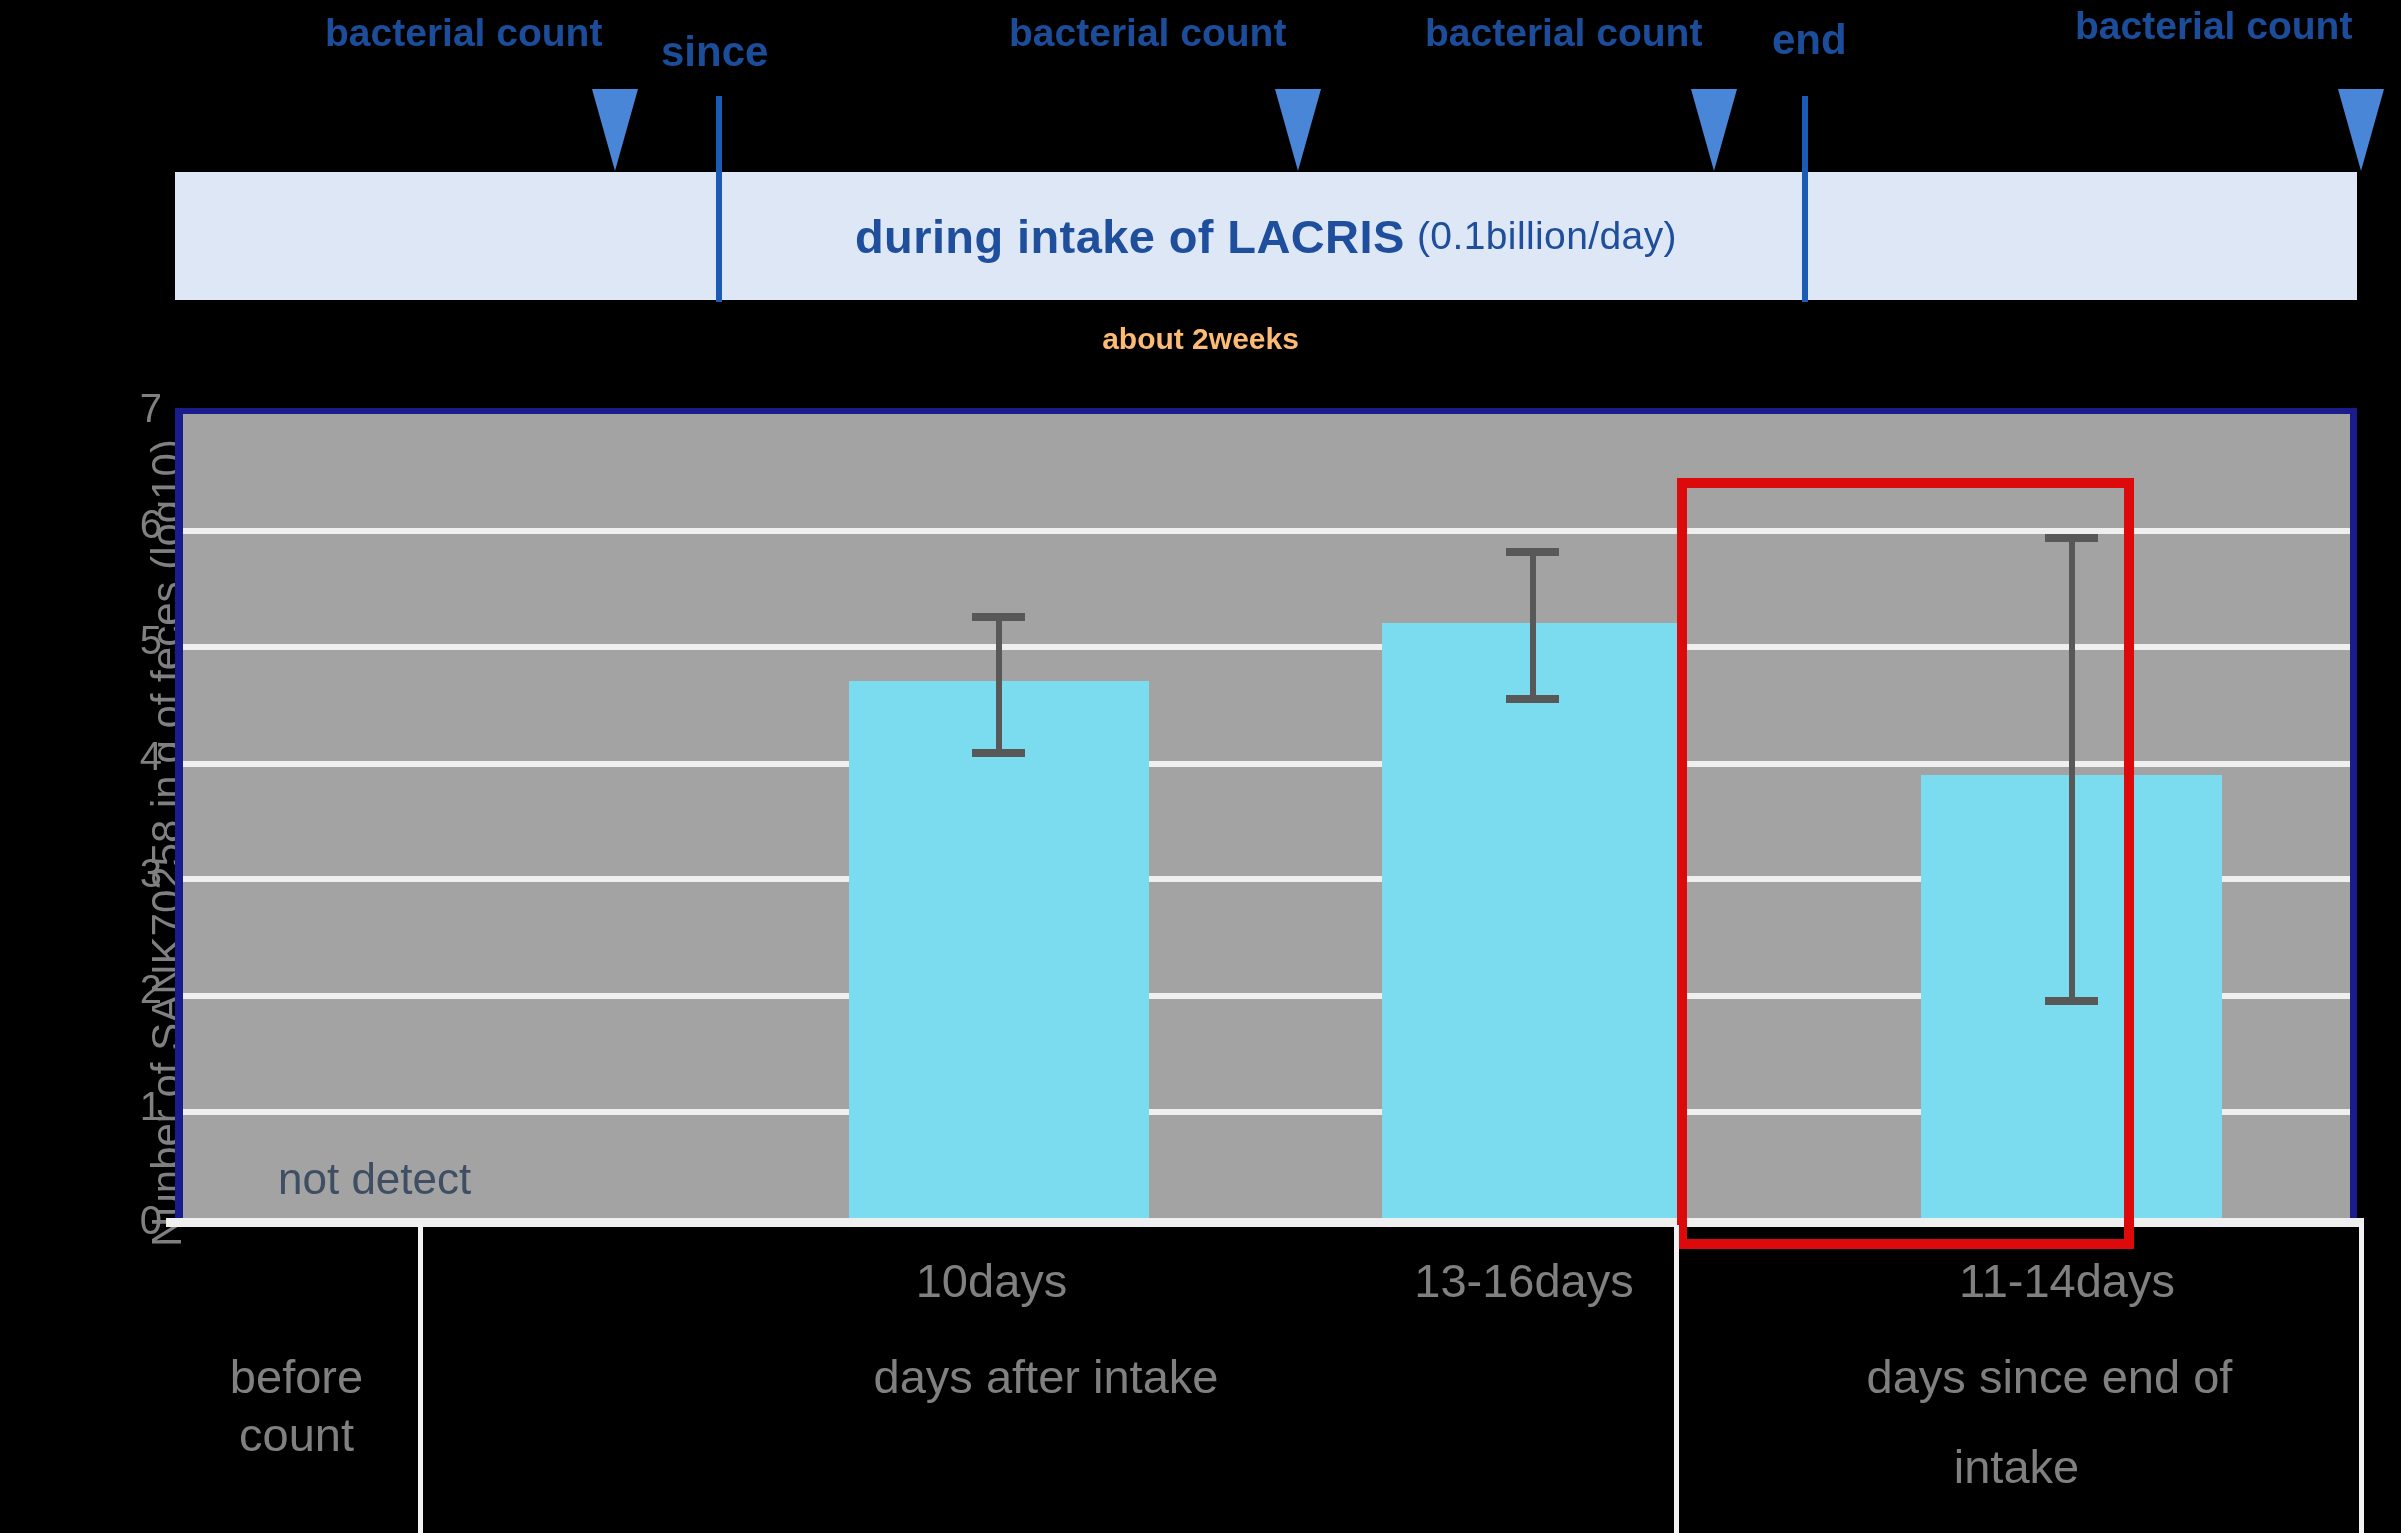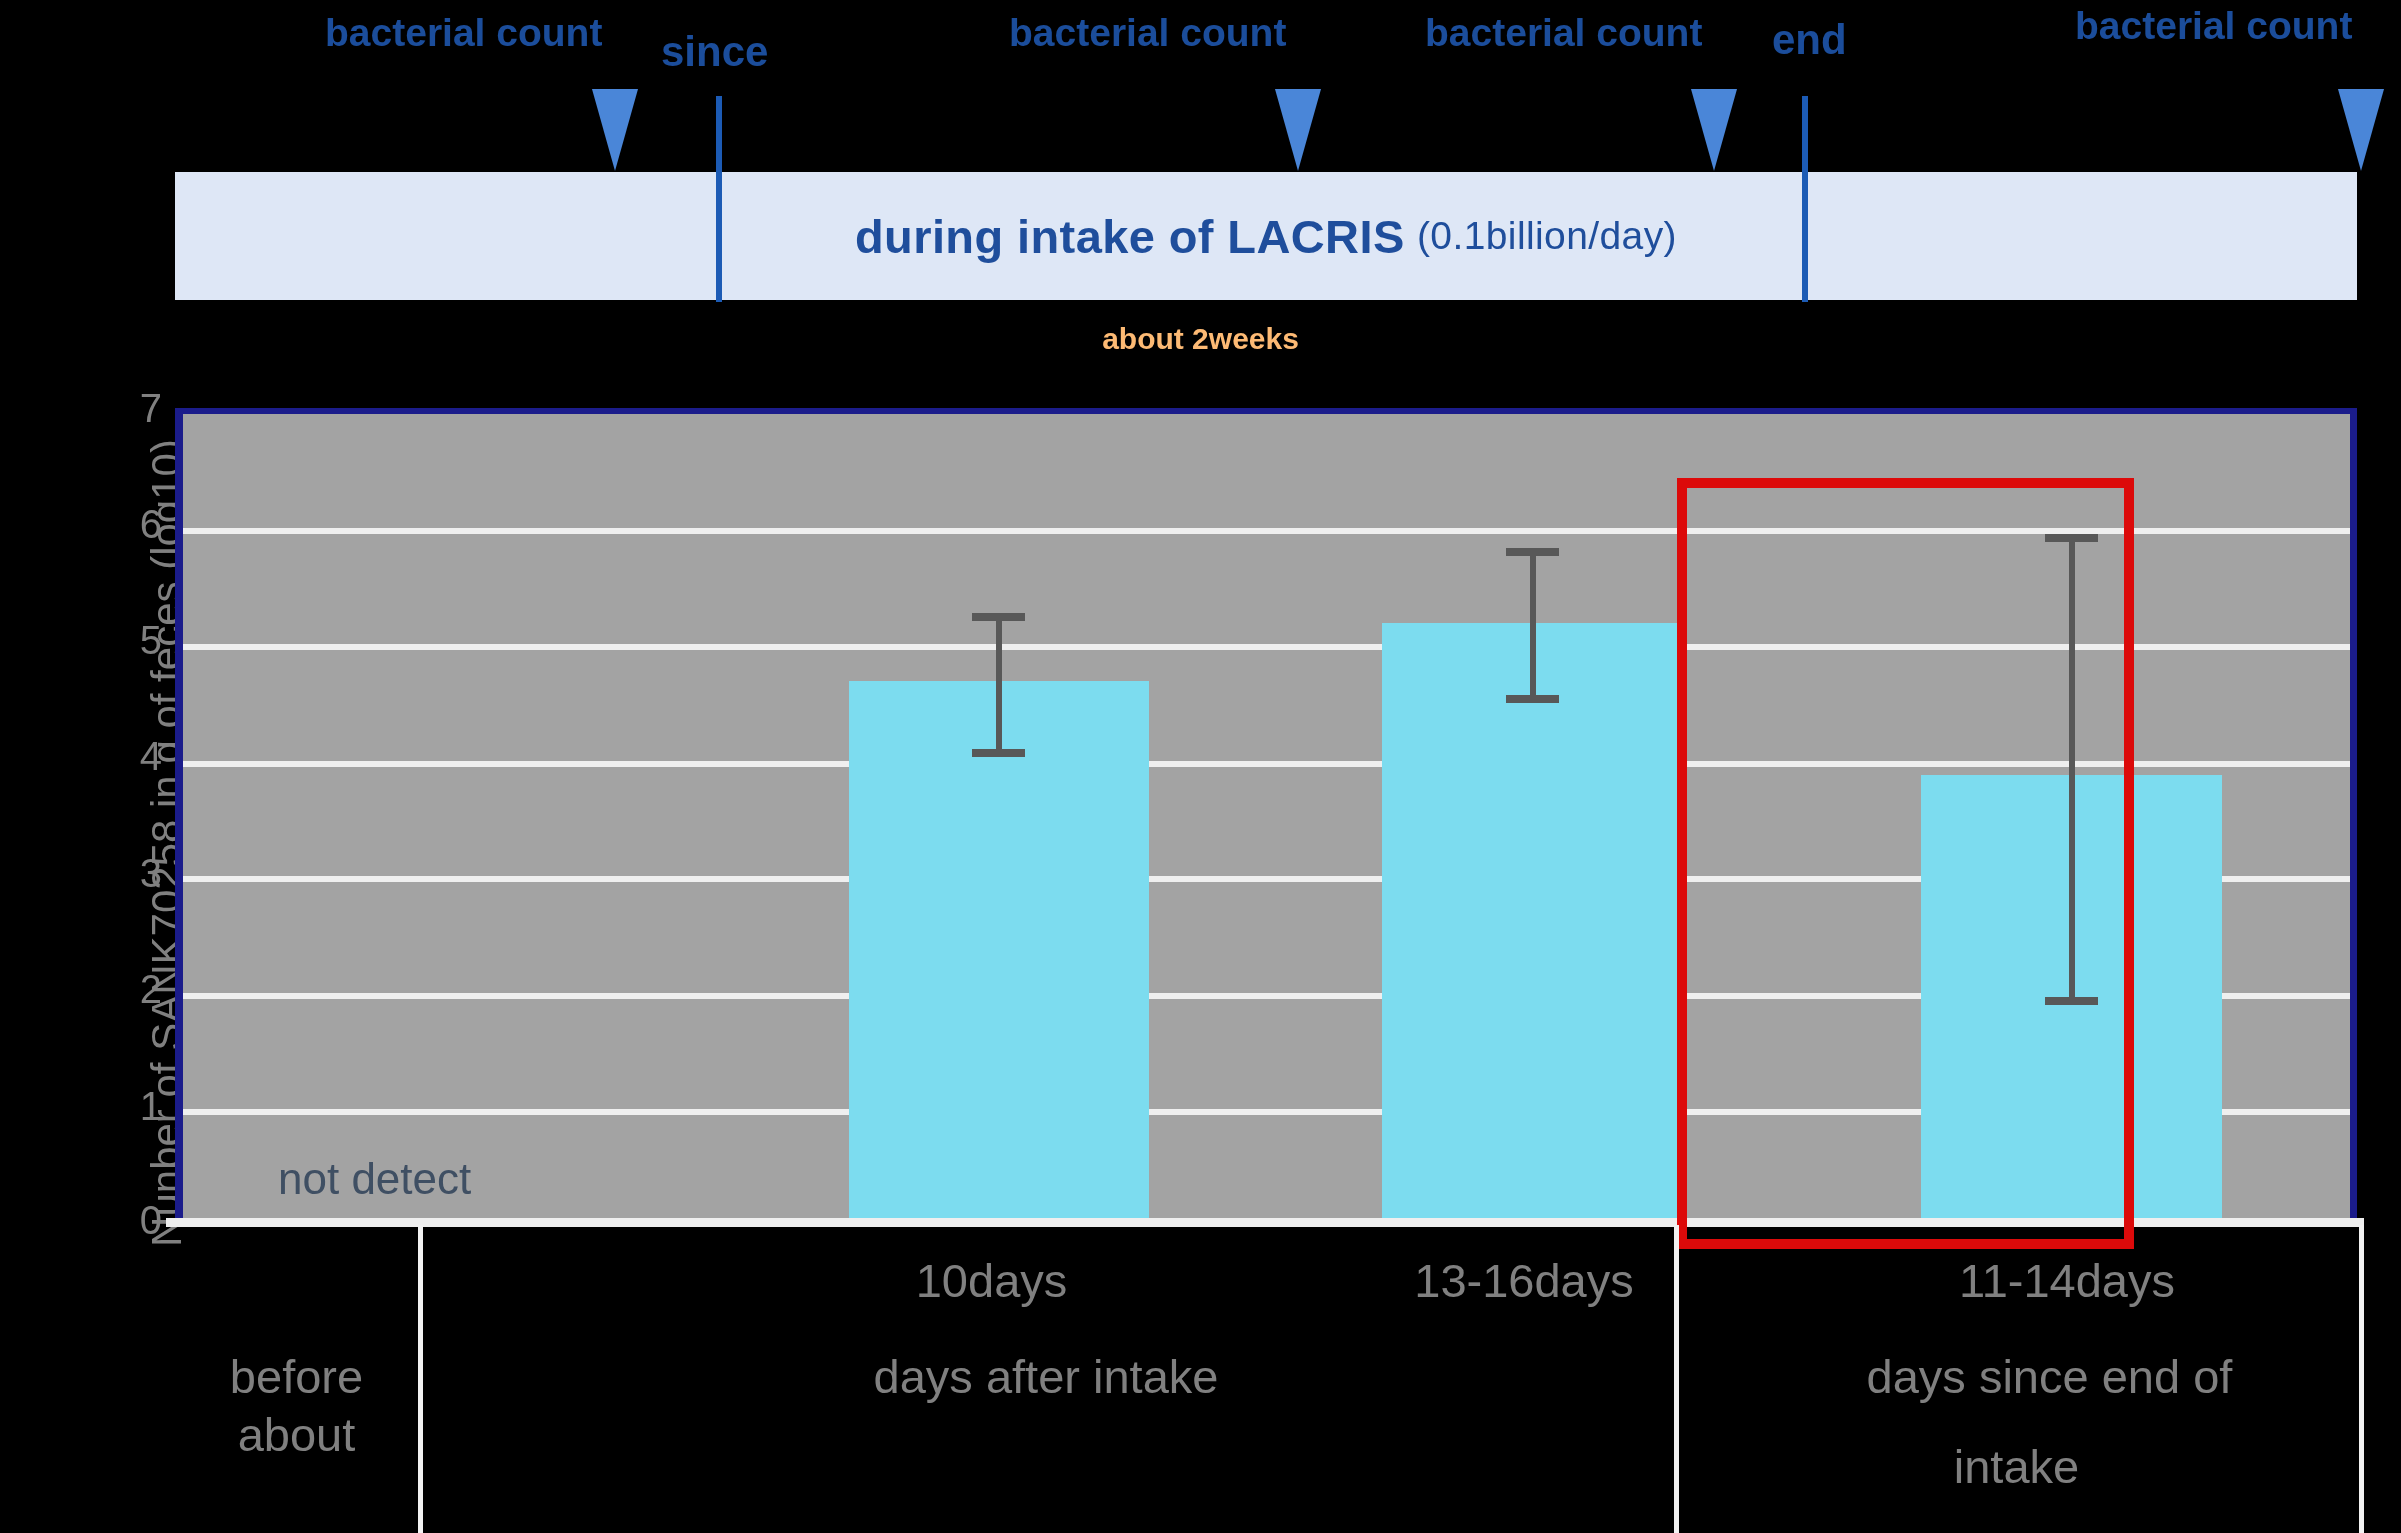--- a/index.html
+++ b/index.html
@@ -141,19 +141,19 @@
 
   <div class="xaxis">
     <div class="xsep" style="left:243px;"></div>
     <div class="xsep" style="left:1499px;"></div>
     <div class="xsep" style="left:2184px;"></div>
 
     <div class="xsubcat" style="left:666px;top:28px;width:301px;">10days</div>
     <div class="xsubcat" style="left:1130px;top:28px;width:438px;">13-16days</div>
     <div class="xsubcat" style="left:1673px;top:28px;width:438px;">11-14days</div>
 
-    <div class="xgroup xcatname" style="left:0px;top:123px;width:243px;">before about</div>
+    <div class="xgroup xcatname" style="left:0px;top:123px;width:243px;">before count</div>
     <div class="xgroup xcatname" style="left:243px;top:123px;width:1256px;">days after intake</div>
     <div class="xgroup xcatname" style="left:1499px;top:123px;width:751px;">days since end of</div>
     <div class="xgroup xcatname" style="left:1499px;top:213px;width:685px;">intake</div>
   </div>
 </div>
 
 
 </body></html>

